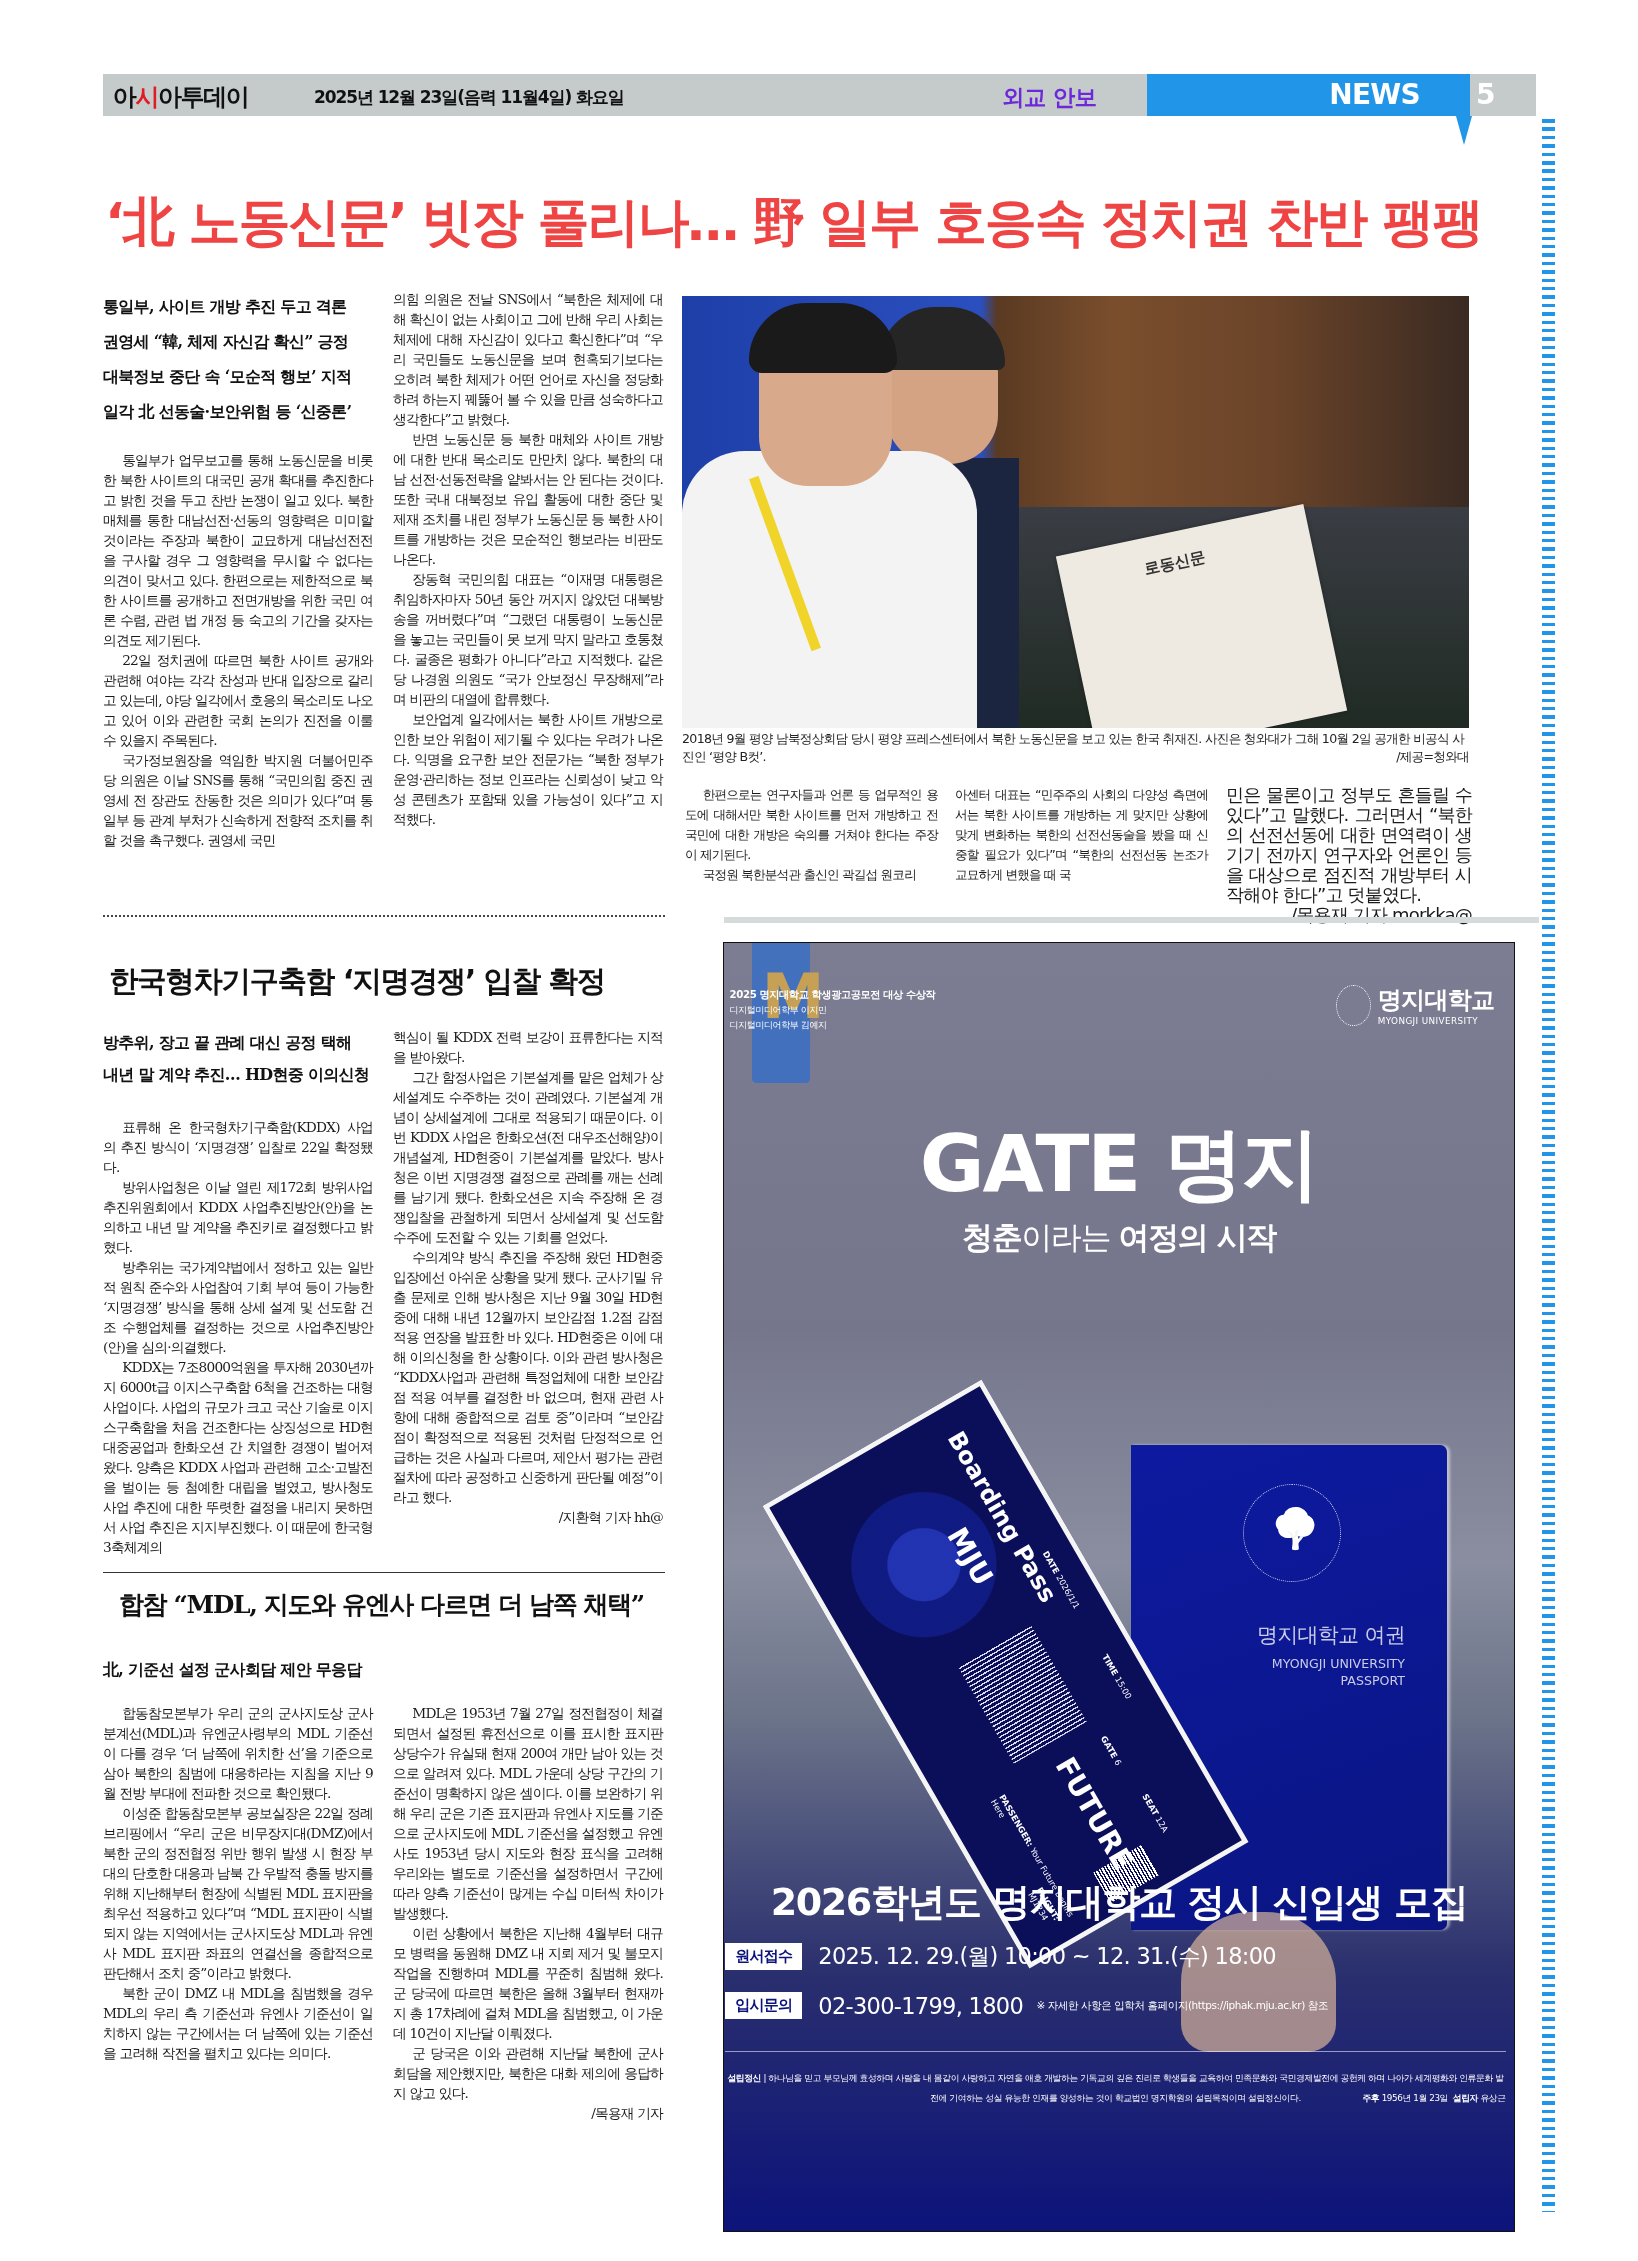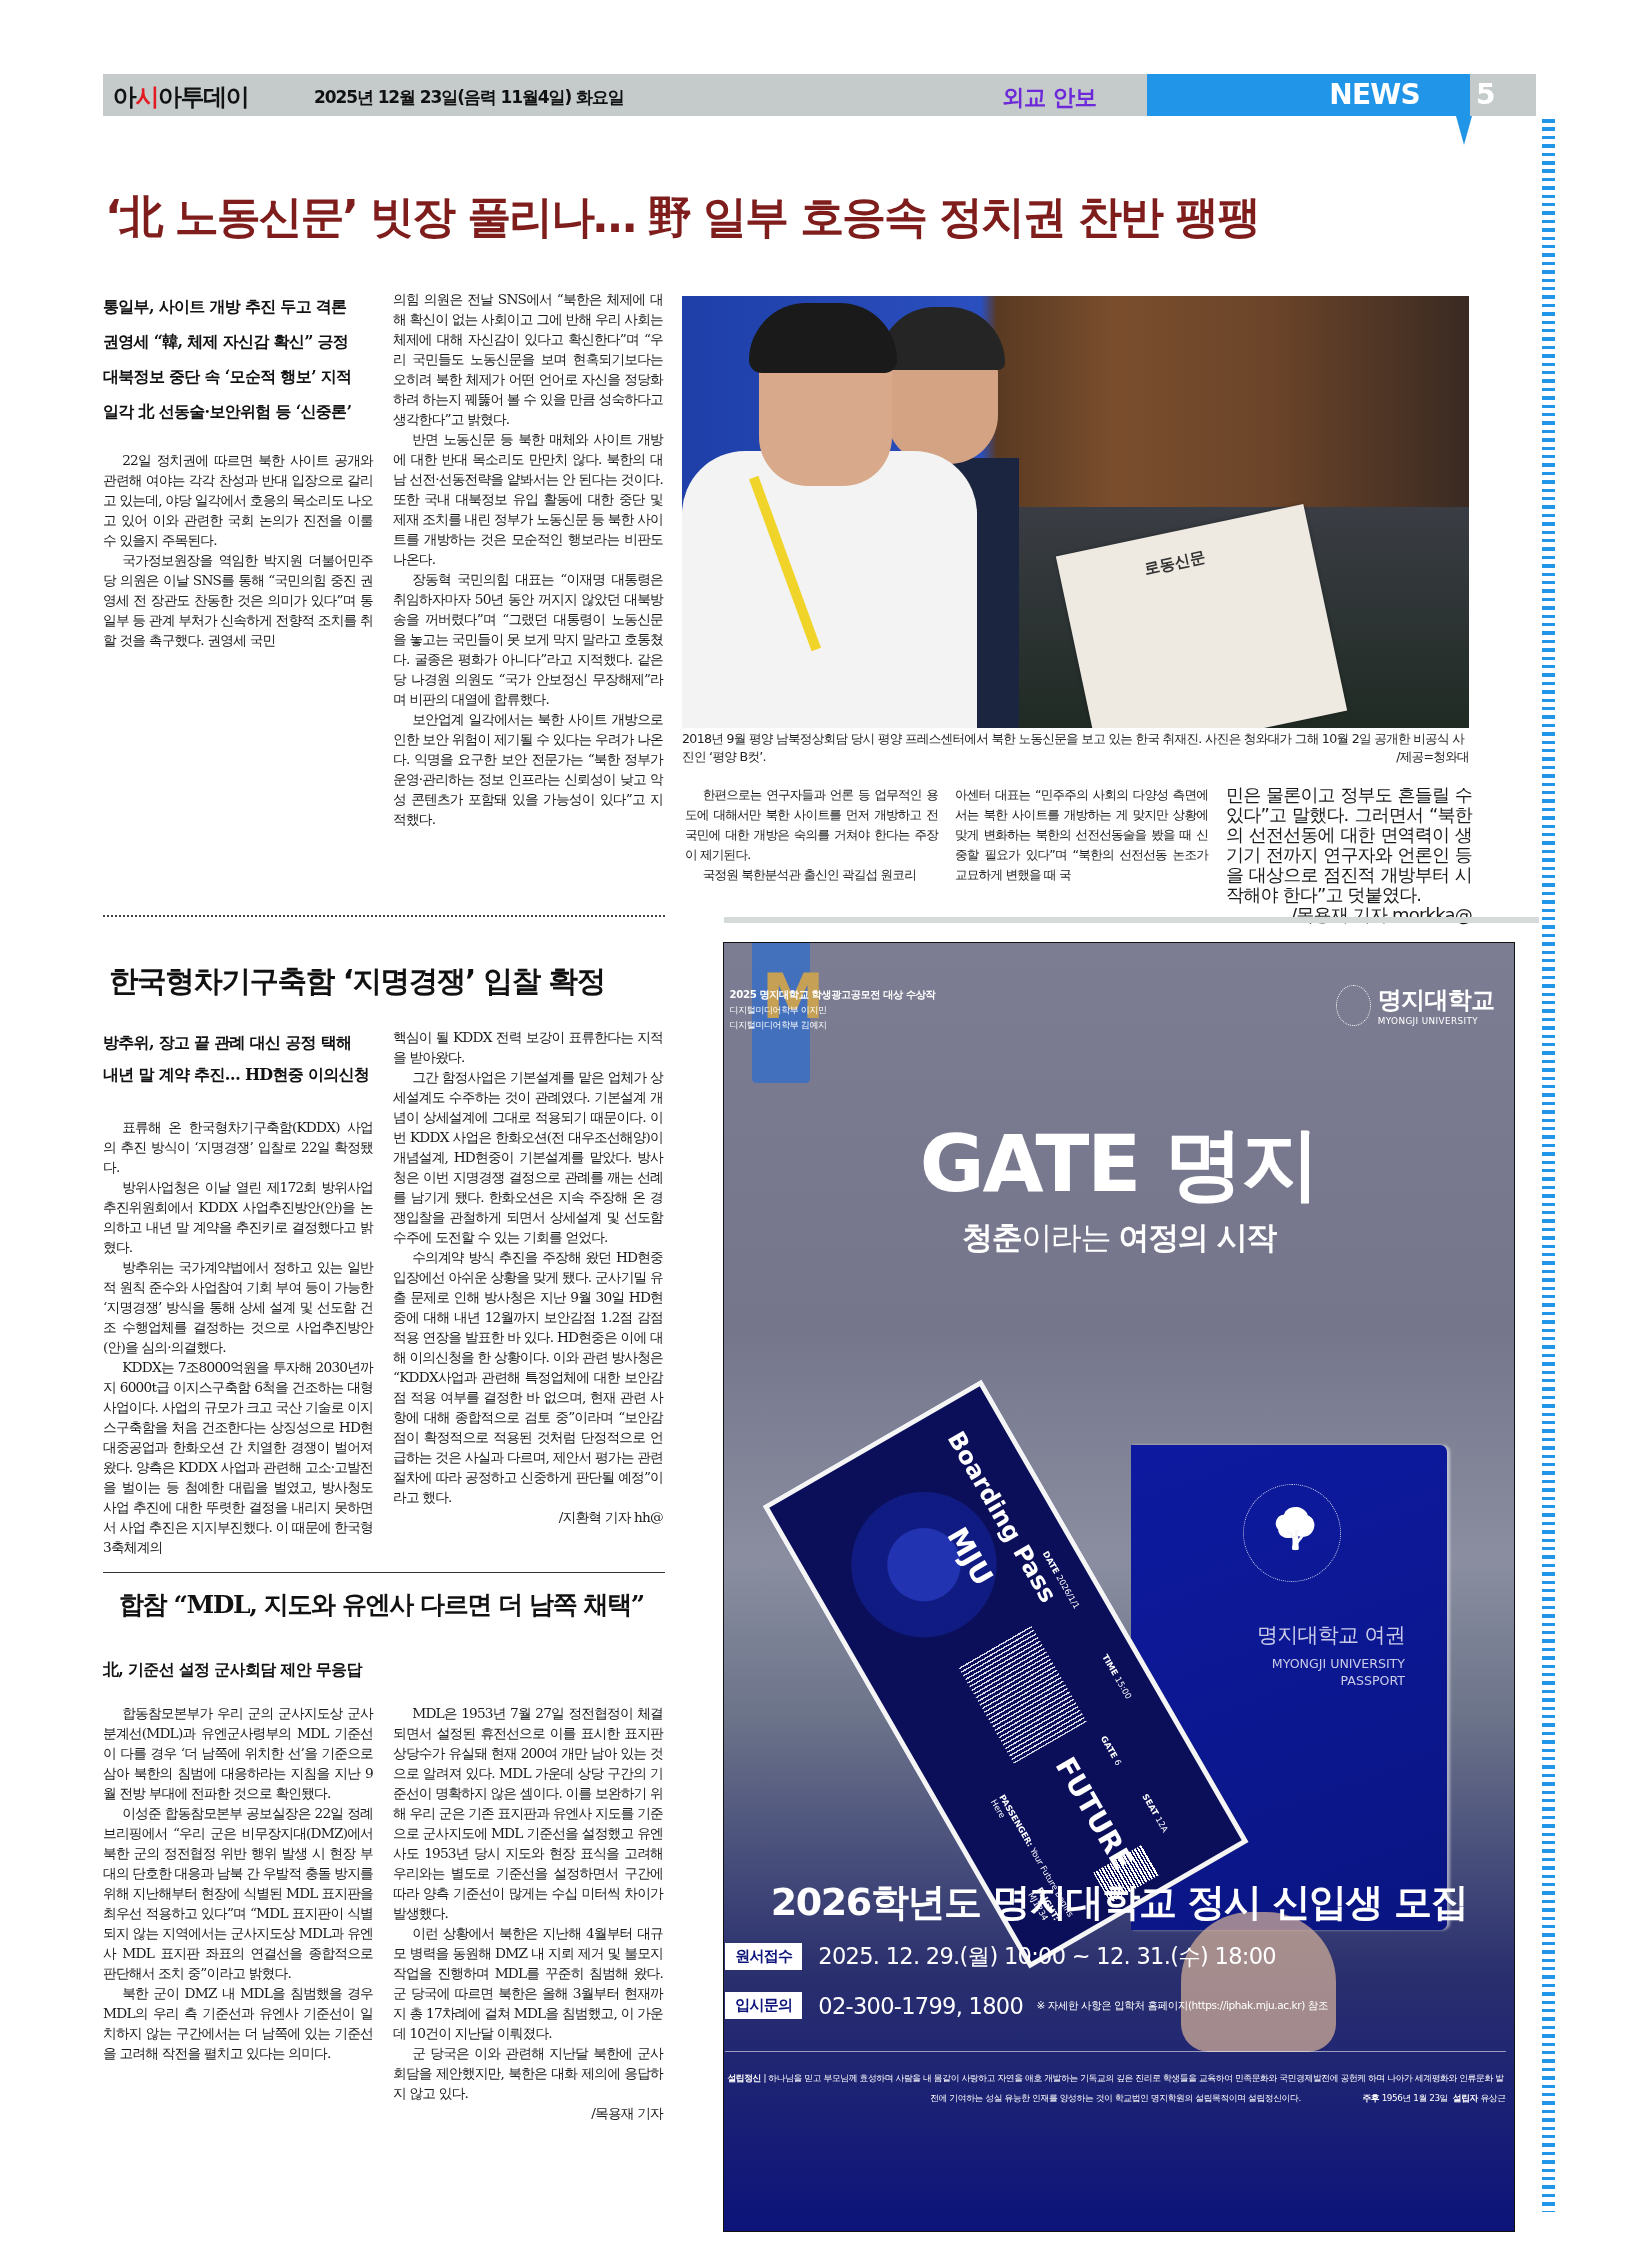--- a/index.html
+++ b/index.html
@@ -15,21 +15,21 @@
   .hdr .news { position: absolute; left: 1044px; top: 0; width: 323px; height: 42px; background: #2196e8; }
   .hdr .news span { position: absolute; right: 50px; top: 4.2px; font-size: 28px; font-weight: bold; color: #fff; letter-spacing: -0.7px; }
   .hdr .news .tail { position: absolute; left: 309px; top: 42px; width: 0; height: 0; border-left: 8.4px solid transparent; border-right: 8.4px solid transparent; border-top: 29.5px solid #2196e8; }
   .hdr .pagenum { position: absolute; left: 1373px; top: 4.2px; font-size: 28px; font-weight: bold; color: #fff; }
 
   
   .edge { position: absolute; left: 1542px; top: 119px; width: 12.6px; height: 2093px;
     background: repeating-linear-gradient(to bottom, #2196e8 0 3.5px, transparent 3.5px 8.4px); }
 
   
-  .headline { position: absolute; left: 105px; top: 188px; font-size: 44px; font-weight: bold; letter-spacing: -2.1px; color: #7f1d1d; white-space: nowrap; }
+  .headline { position: absolute; left: 105px; top: 188px; font-size: 52px; font-weight: bold; letter-spacing: -2.1px; color: #ef4444; white-space: nowrap; }
 
   
   .subheads { position: absolute; font-family: "DejaVu Serif", serif; font-weight: bold; font-size: 16px; line-height: 35px; letter-spacing: -0.7px; color: #111; }
   .col { position: absolute; font-family: "DejaVu Serif", serif; font-size: 13.7px; line-height: 20px; letter-spacing: -0.8px; color: #1a1a1a; text-align: justify; }
   .col p { text-indent: 1.4em; }
   .col p.noind { text-indent: 0; }
   .col .byline { text-align: right; }
 
   .sep-dotted { position: absolute; border-top: 2.1px dotted #444; }
   .sep-solid { position: absolute; border-top: 1.4px solid #333; }
@@ -119,20 +119,21 @@
 <h1 class="headline">‘北 노동신문’ 빗장 풀리나… 野 일부 호응속 정치권 찬반 팽팽</h1>
 
 <div class="subheads" style="left:103px; top:289px; width:267px;">
   <div>통일부, 사이트 개방 추진 두고 격론</div>
   <div>권영세 “韓, 체제 자신감 확신” 긍정</div>
   <div>대북정보 중단 속 ‘모순적 행보’ 지적</div>
   <div>일각 北 선동술·보안위험 등 ‘신중론’</div>
 </div>
 
 <div class="col" style="left:103px; top:450px; width:270px;">
+  <p>통일부가 업무보고를 통해 노동신문을 비롯한 북한 사이트의 대국민 공개 확대를 추진한다고 밝힌 것을 두고 찬반 논쟁이 일고 있다. 북한 매체를 통한 대남선전·선동의 영향력은 미미할 것이라는 주장과 북한이 교묘하게 대남선전전을 구사할 경우 그 영향력을 무시할 수 없다는 의견이 맞서고 있다. 한편으로는 제한적으로 북한 사이트를 공개하고 전면개방을 위한 국민 여론 수렴, 관련 법 개정 등 숙고의 기간을 갖자는 의견도 제기된다.</p>
   <p>22일 정치권에 따르면 북한 사이트 공개와 관련해 여야는 각각 찬성과 반대 입장으로 갈리고 있는데, 야당 일각에서 호응의 목소리도 나오고 있어 이와 관련한 국회 논의가 진전을 이룰 수 있을지 주목된다.</p>
   <p>국가정보원장을 역임한 박지원 더불어민주당 의원은 이날 SNS를 통해 “국민의힘 중진 권영세 전 장관도 찬동한 것은 의미가 있다”며 통일부 등 관계 부처가 신속하게 전향적 조치를 취할 것을 촉구했다. 권영세 국민</p>
 </div>
 
 <div class="col" style="left:393px; top:289px; width:270px;">
   <p class="noind">의힘 의원은 전날 SNS에서 “북한은 체제에 대해 확신이 없는 사회이고 그에 반해 우리 사회는 체제에 대해 자신감이 있다고 확신한다”며 “우리 국민들도 노동신문을 보며 현혹되기보다는 오히려 북한 체제가 어떤 언어로 자신을 정당화하려 하는지 꿰뚫어 볼 수 있을 만큼 성숙하다고 생각한다”고 밝혔다.</p>
   <p>반면 노동신문 등 북한 매체와 사이트 개방에 대한 반대 목소리도 만만치 않다. 북한의 대남 선전·선동전략을 얕봐서는 안 된다는 것이다. 또한 국내 대북정보 유입 활동에 대한 중단 및 제재 조치를 내린 정부가 노동신문 등 북한 사이트를 개방하는 것은 모순적인 행보라는 비판도 나온다.</p>
   <p>장동혁 국민의힘 대표는 “이재명 대통령은 취임하자마자 50년 동안 꺼지지 않았던 대북방송을 꺼버렸다”며 “그랬던 대통령이 노동신문을 놓고는 국민들이 못 보게 막지 말라고 호통쳤다. 굴종은 평화가 아니다”라고 지적했다. 같은 당 나경원 의원도 “국가 안보정신 무장해제”라며 비판의 대열에 합류했다.</p>
   <p>보안업계 일각에서는 북한 사이트 개방으로 인한 보안 위험이 제기될 수 있다는 우려가 나온다. 익명을 요구한 보안 전문가는 “북한 정부가 운영·관리하는 정보 인프라는 신뢰성이 낮고 악성 콘텐츠가 포함돼 있을 가능성이 있다”고 지적했다.</p>
 </div>

